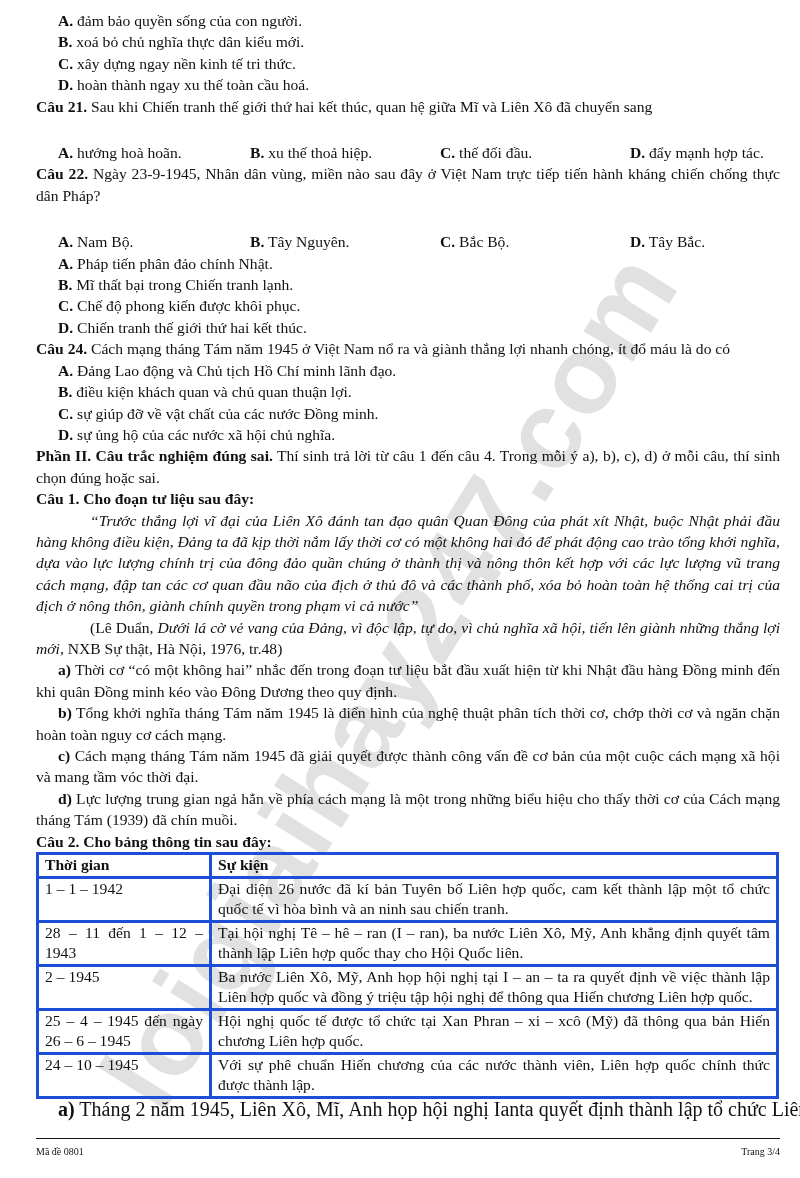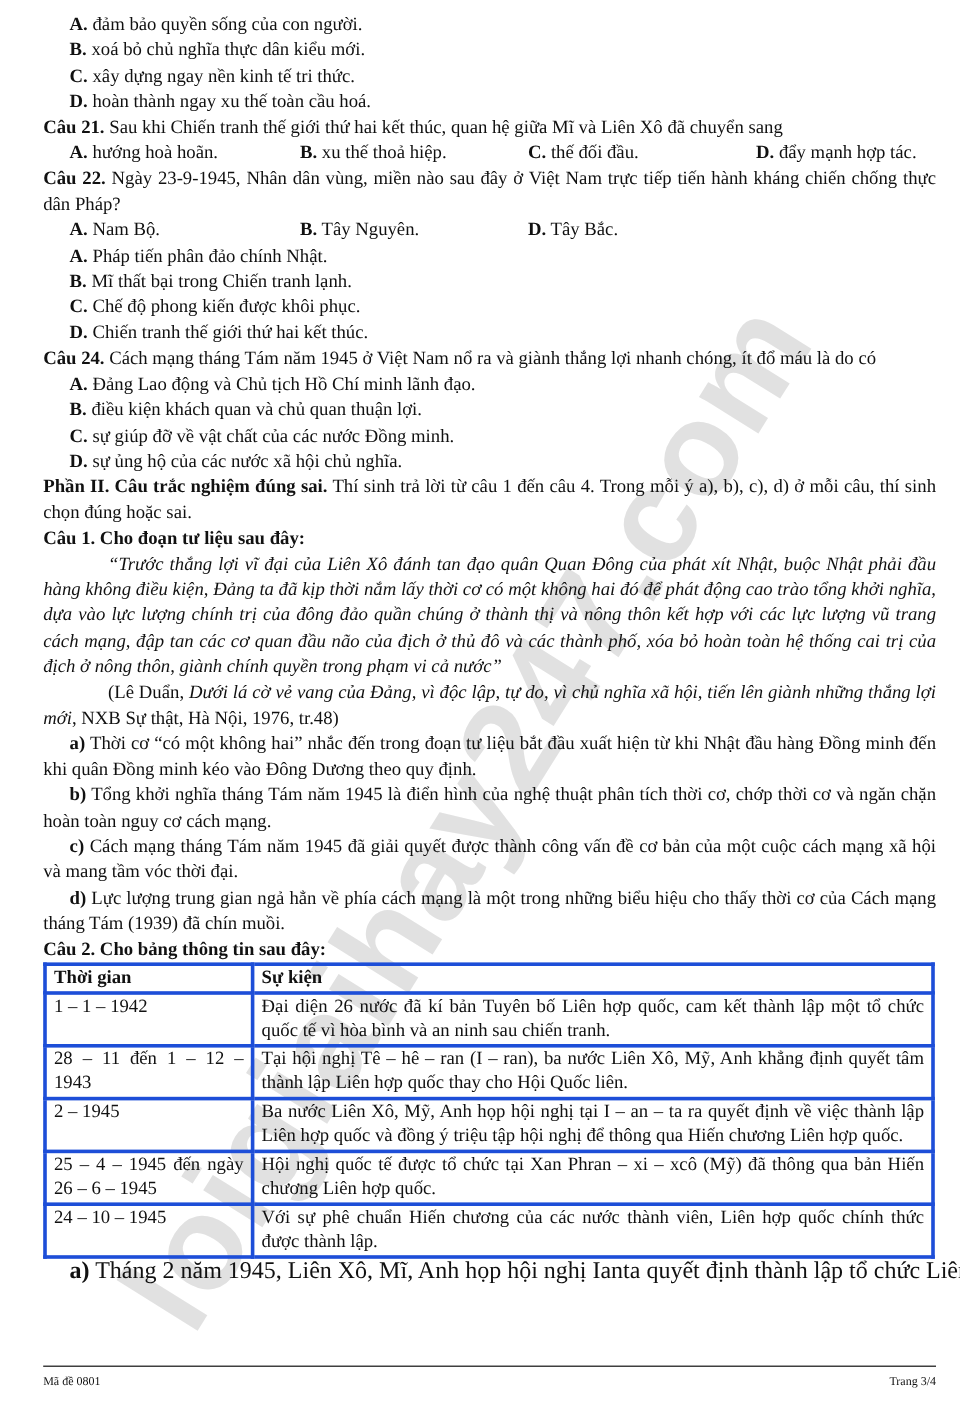--- a/index.html
+++ b/index.html
@@ -6,21 +6,21 @@
   body {
     width: 800px; height: 1178px; position: relative; overflow: hidden;
     font-family: "Liberation Serif", "DejaVu Serif", serif;
     color: #111; font-size: 15.6px; line-height: 21.4px;
   }
   .page { position: absolute; left: 36px; top: 10px; width: 744px; }
   .line { white-space: nowrap; }
   .wrap { white-space: normal; text-align: justify; }
   .opt { padding-left: 22px; }
   .opt4 { display: flex; padding-left: 22px; }
-  .opt4 > div { white-space: nowrap; }
+  .opt4 > div { white-space: nowrap; margin-top: 25px; }
   .b { font-weight: bold; }
   .i { font-style: italic; }
   .quote { text-indent: 54px; font-style: italic; text-align: justify; }
   .cite { text-indent: 54px; text-align: justify; }
   .item { text-indent: 22px; text-align: justify; }
   table.info {
     border-collapse: collapse; width: 743px; margin-top: 0px;
     font-size: 15.6px; line-height: 20.5px;
   }
   table.info td {
@@ -68,20 +68,21 @@
       <div style="width:190px"><span class="b">C.</span><span> thế đối đầu.</span></div>
       <div><span class="b">D.</span><span> đẩy mạnh hợp tác.</span></div>
     </div>
   </div>
 
   <div>
     <div class="wrap"><span class="b">Câu 22.</span><span> Ngày 23-9-1945, Nhân dân vùng, miền nào sau đây ở Việt Nam trực tiếp tiến hành kháng chiến chống thực dân Pháp?</span></div>
     <div class="opt4">
       <div style="width:192px"><span class="b">A.</span><span> Nam Bộ.</span></div>
       <div style="width:190px"><span class="b">B.</span><span> Tây Nguyên.</span></div>
+      <div style="width:190px"><span class="b">C.</span><span> Bắc Bộ.</span></div>
       <div><span class="b">D.</span><span> Tây Bắc.</span></div>
     </div>
   </div>
 
   <div>
     <div class="opt line"><span class="b">A.</span><span> Pháp tiến phân đảo chính Nhật.</span></div>
     <div class="opt line"><span class="b">B.</span><span> Mĩ thất bại trong Chiến tranh lạnh.</span></div>
     <div class="opt line"><span class="b">C.</span><span> Chế độ phong kiến được khôi phục.</span></div>
     <div class="opt line"><span class="b">D.</span><span> Chiến tranh thế giới thứ hai kết thúc.</span></div>
   </div>

